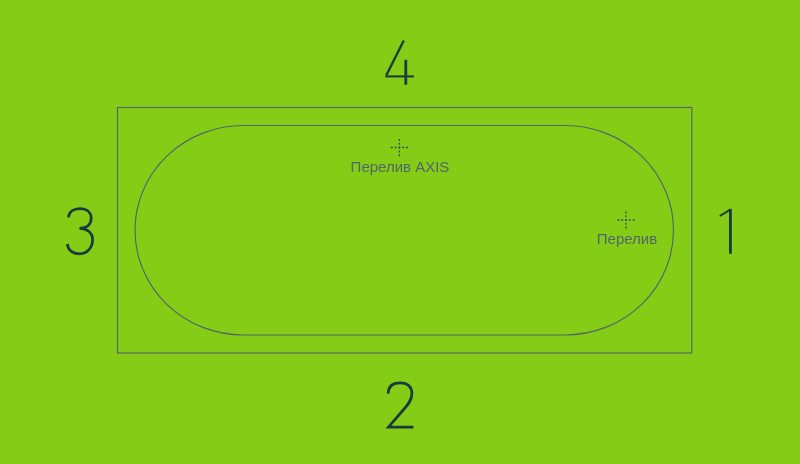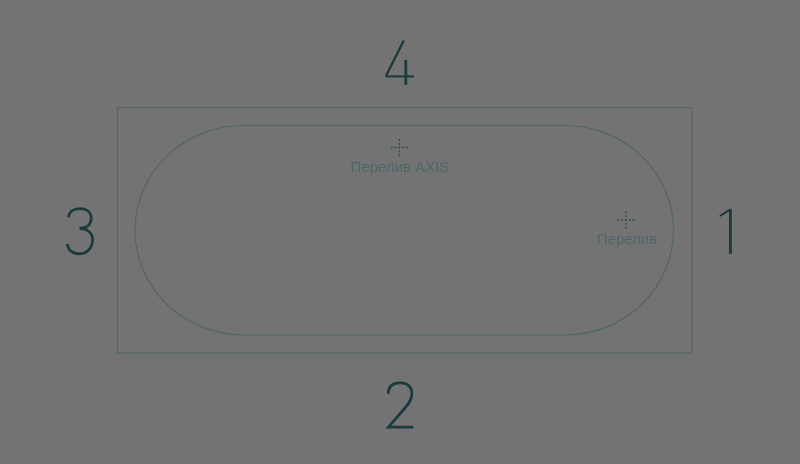--- a/index.html
+++ b/index.html
@@ -1,16 +1,16 @@
 <!DOCTYPE html>
 <html><head>
 <meta charset="utf-8">
 <style>
   html,body{margin:0;padding:0;background:#ffffff;}
-  .stage{position:relative;width:800px;height:464px;background:#737373;overflow:hidden;}
+  .stage{position:relative;width:800px;height:464px;background:#84cc16;overflow:hidden;}
   svg text{font-family:"Liberation Sans", sans-serif;}
 </style>
 </head>
 <body>
 <div class="stage">
 <svg width="800" height="464" viewBox="0 0 800 464" xmlns="http://www.w3.org/2000/svg">
 
   <rect x="117.5" y="107.5" width="574.3" height="245.5" fill="none" stroke="#526668" stroke-width="1.15"></rect>
 
   <path d="M 243.5 125.5 L 565 125.5 A 108.5 104.75 0 0 1 673.5 230.25 A 108.5 104.75 0 0 1 565 335 L 243.5 335 A 108.5 104.75 0 0 1 135 230.25 A 108.5 104.75 0 0 1 243.5 125.5 Z" fill="none" stroke="#526668" stroke-width="1.15"></path>

